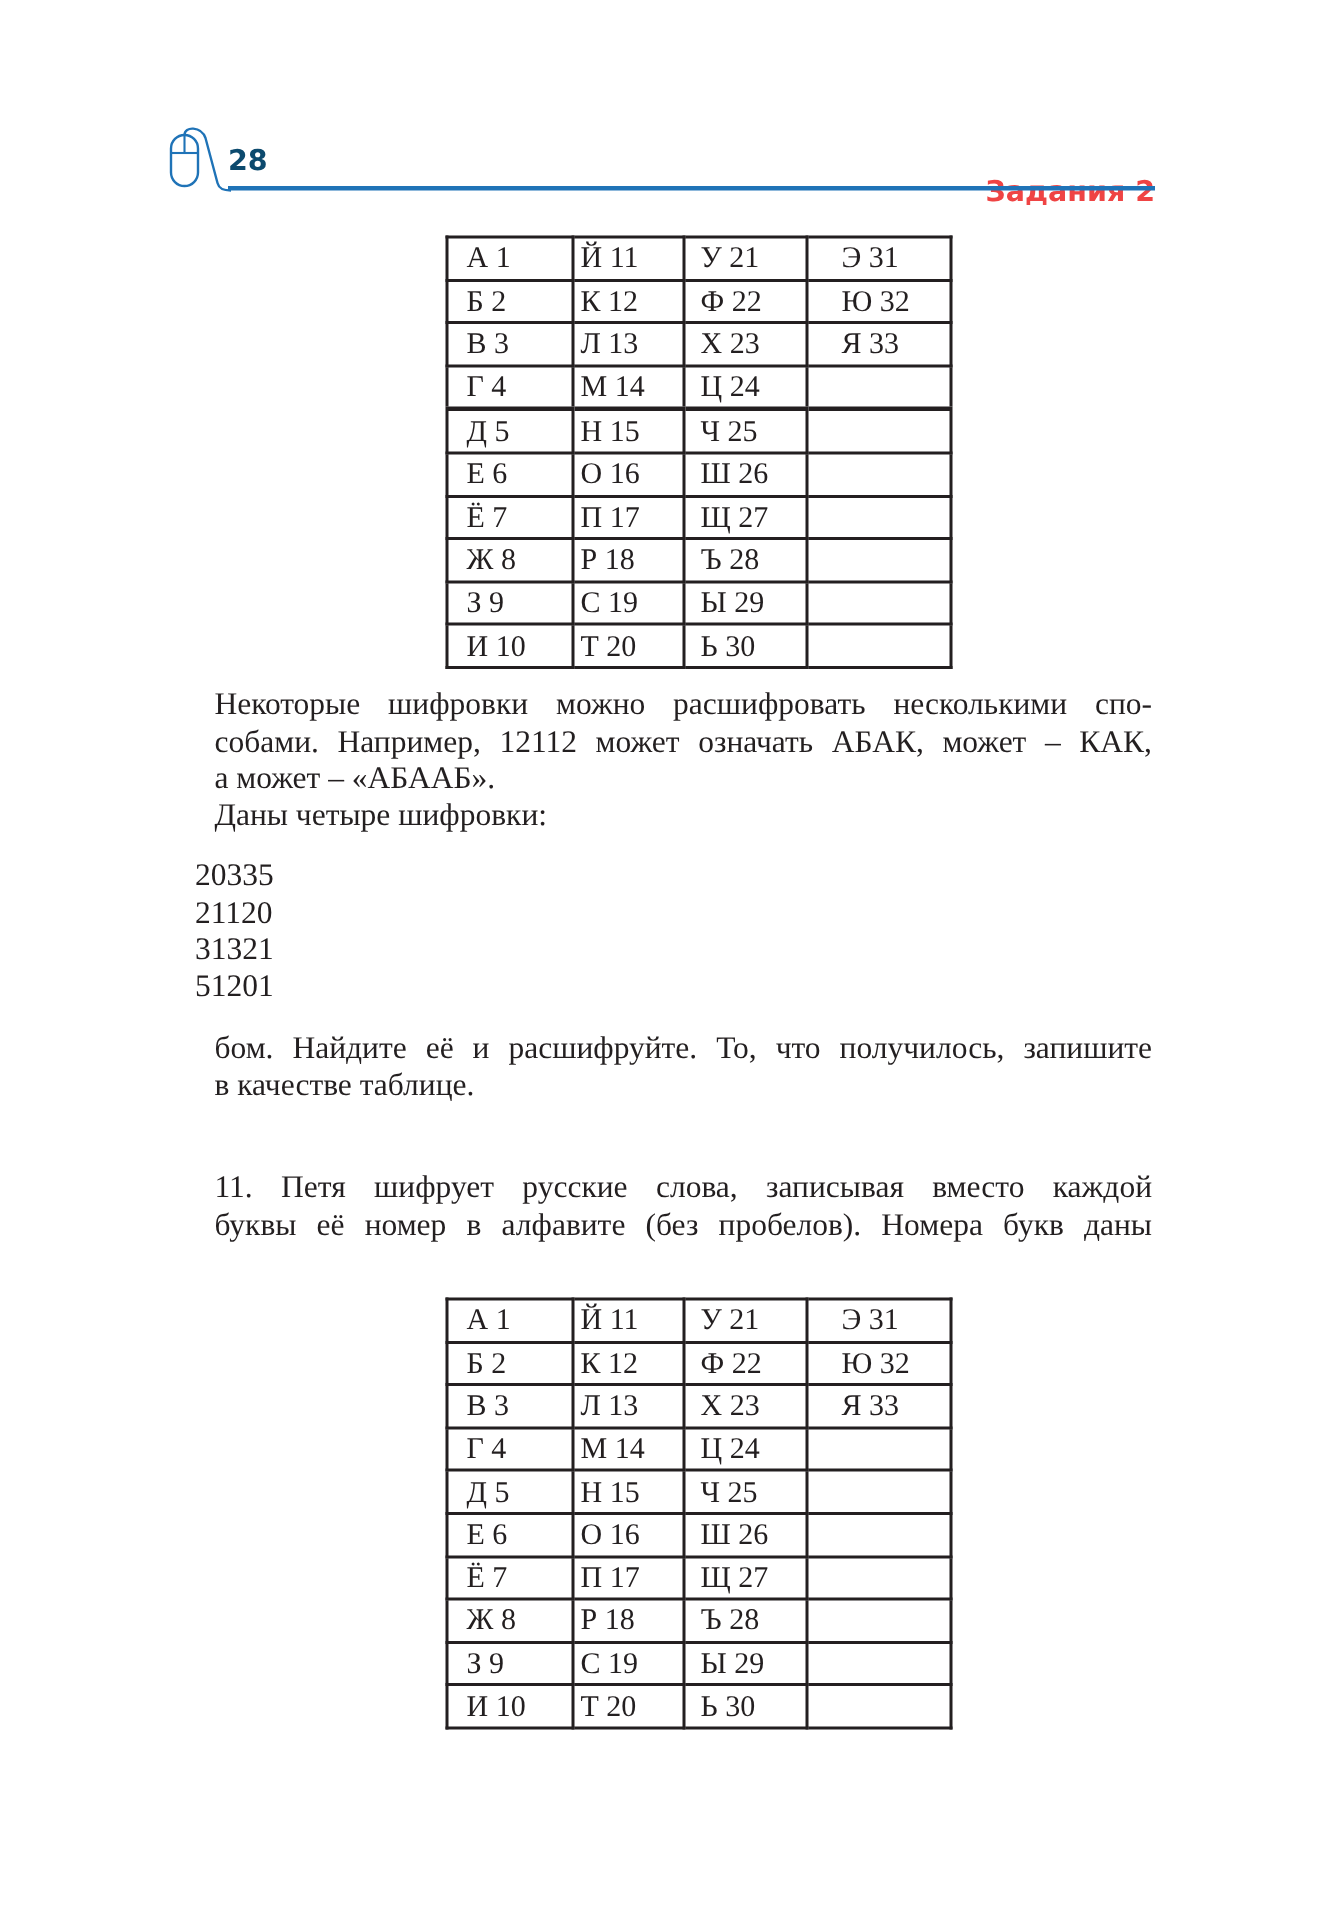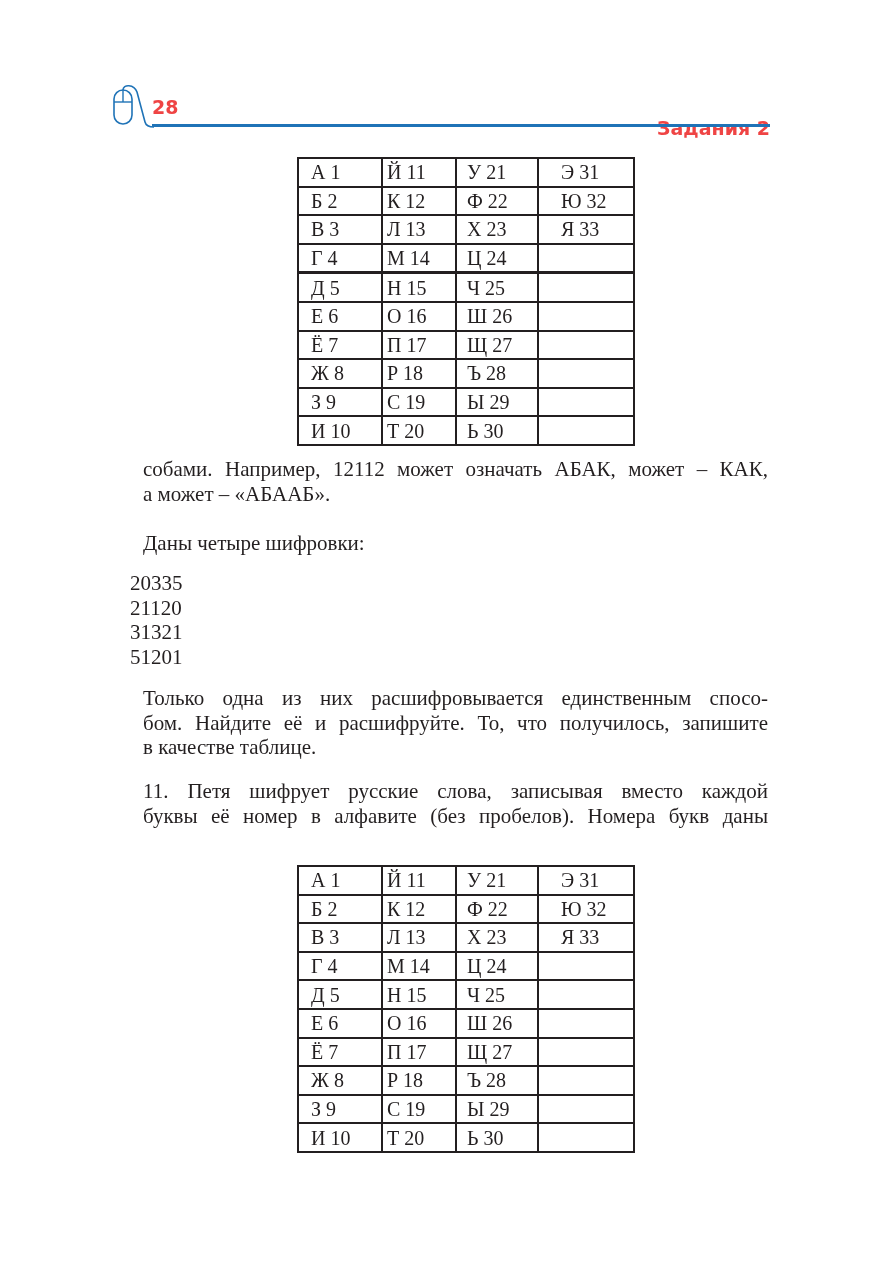--- a/index.html
+++ b/index.html
@@ -1,21 +1,21 @@
 <!DOCTYPE html>
 <html><head>
 <meta charset="utf-8">
 <style>
   html, body { margin: 0; padding: 0; background: #ffffff; }
   body { width: 886px; height: 1270px; position: relative; overflow: hidden;
          font-family: "Liberation Serif", "DejaVu Serif", serif; color: #231f20; }
   .header { position: absolute; left: 112px; top: 84px; width: 658px; height: 46px; }
   .header svg { position: absolute; left: 0; top: 0; }
   .page-num { position: absolute; left: 40px; top: 12px; font-family: "DejaVu Sans", sans-serif;
-              font-weight: bold; font-size: 19px; color: #ef4444; letter-spacing: 0px; }
+              font-weight: bold; font-size: 19px; color: #0c4a6e; letter-spacing: 0px; }
   .section { position: absolute; right: 0; top: 33px; font-family: "DejaVu Sans", sans-serif;
              font-weight: bold; font-size: 19px; color: #ef4444; }
   .rule { position: absolute; left: 40px; right: 0; top: 40px; height: 3px; background: #1f73b7; }
 
   table.alpha { position: absolute; left: 297px; border-collapse: collapse; }
   table.alpha td { border: 2px solid #231f20; width: 74px; height: 26.6px; padding: 0;
                    font-size: 20px; line-height: 24px; vertical-align: middle; }
   table.alpha td.c0 { width: 70px; padding-left: 12px; }
   table.alpha td.c1 { width: 68px; padding-left: 4px; }
   table.alpha td.c2 { width: 70px; padding-left: 10px; }
@@ -104,36 +104,36 @@
     <tr>
         <td class="c0">И 10</td>
         <td class="c1">Т 20</td>
         <td class="c2">Ь 30</td>
         <td class="c3"></td>
       </tr>
   </tbody>
 </table>
 
 <div class="para" style="top:457px;">
+  <span class="line just" style="text-indent:0;">Некоторые шифровки можно расшифровать несколькими спо-</span>
   <span class="line just" style="margin-left:0;">собами. Например, 12112 может означать АБАК, может – КАК,</span>
   <span class="line">а может – «АБААБ».</span>
 </div>
 <div class="para" style="top:531px;">
   <span class="line">Даны четыре шифровки:</span>
 </div>
 
 <div class="codes" style="top:571px;">
   <div>20335</div>
   <div>21120</div>
   <div>31321</div>
   <div>51201</div>
 </div>
 
 <div class="para" style="top:686px;">
-  <span class="line just">Только одна из них расшифровывается единственным спосо-</span>
   <span class="line just">бом. Найдите её и расшифруйте. То, что получилось, запишите</span>
   <span class="line">в качестве таблице.</span>
 </div>
 
 <div class="para" style="top:779px;">
   <span class="line just">11. Петя шифрует русские слова, записывая вместо каждой</span>
   <span class="line just">буквы её номер в алфавите (без пробелов). Номера букв даны</span>
 </div>
 
 <table class="alpha" id="table2">

